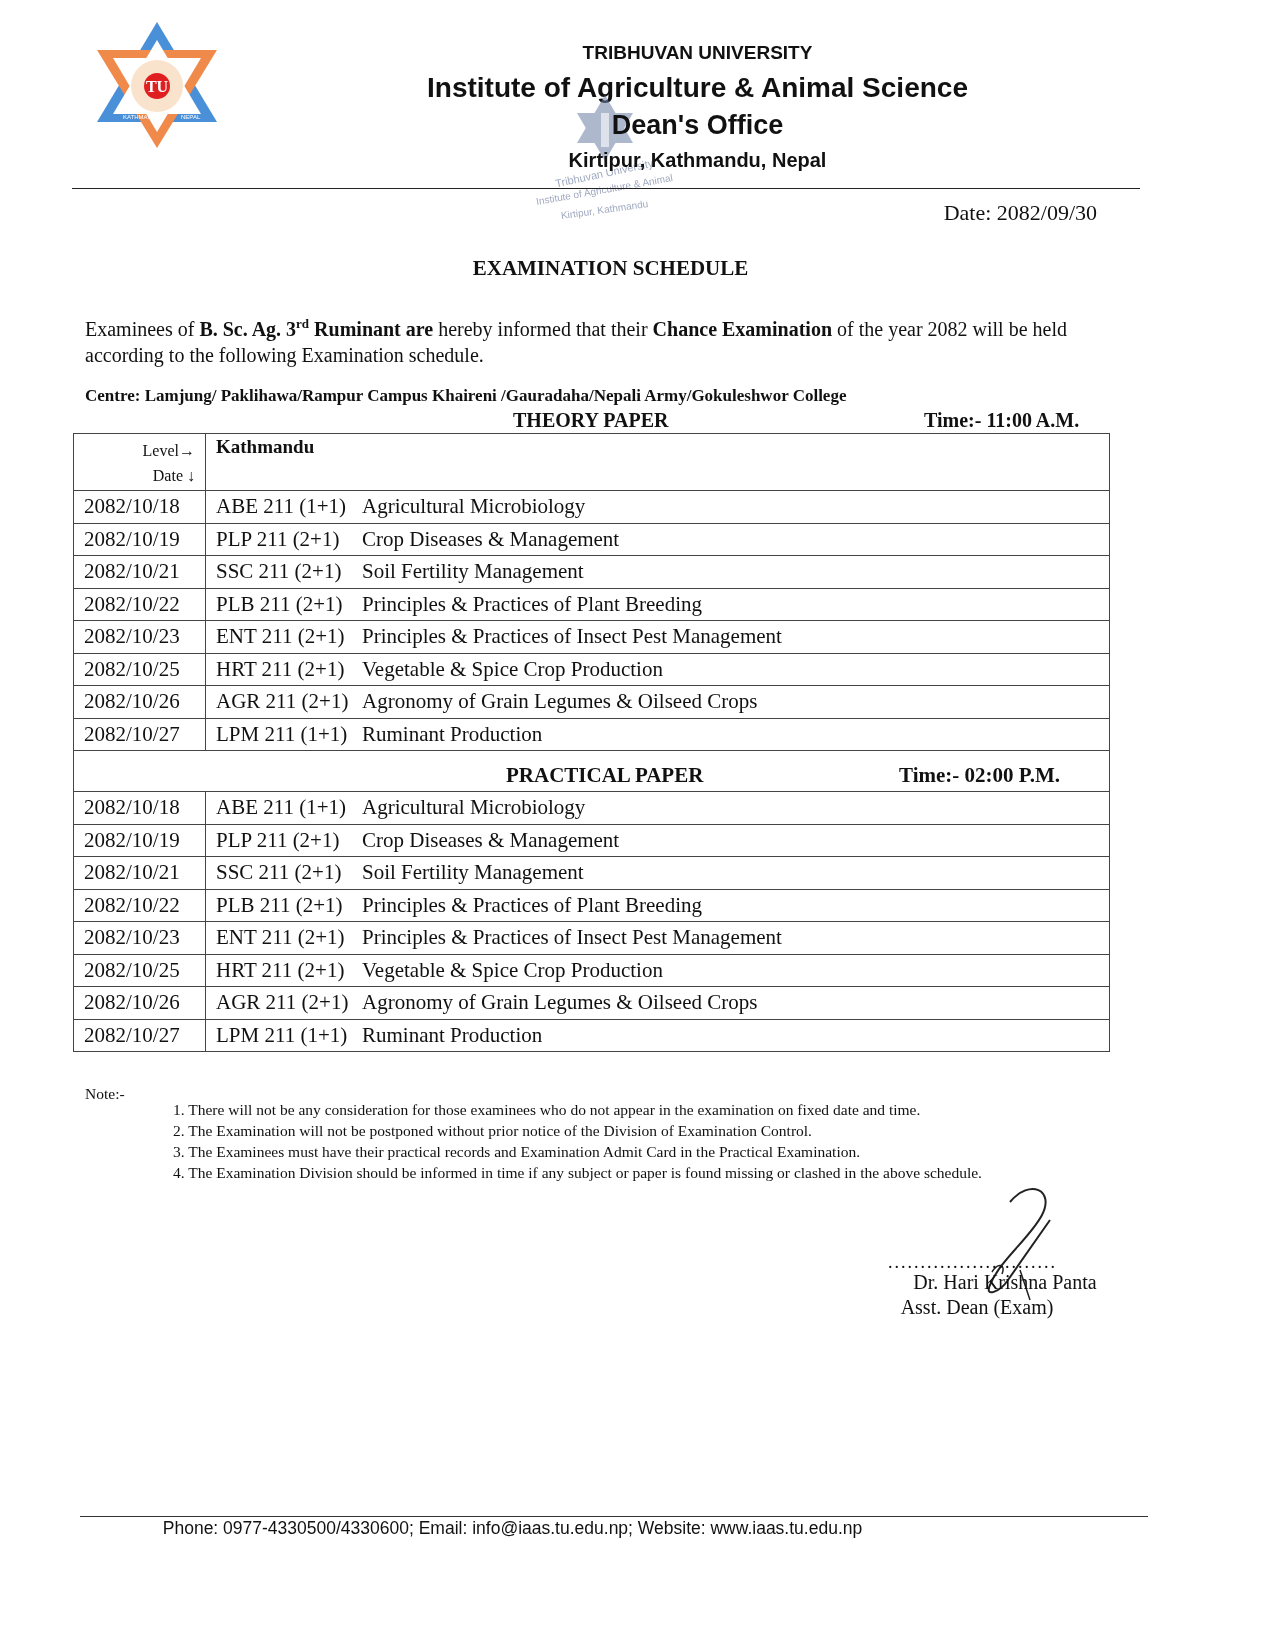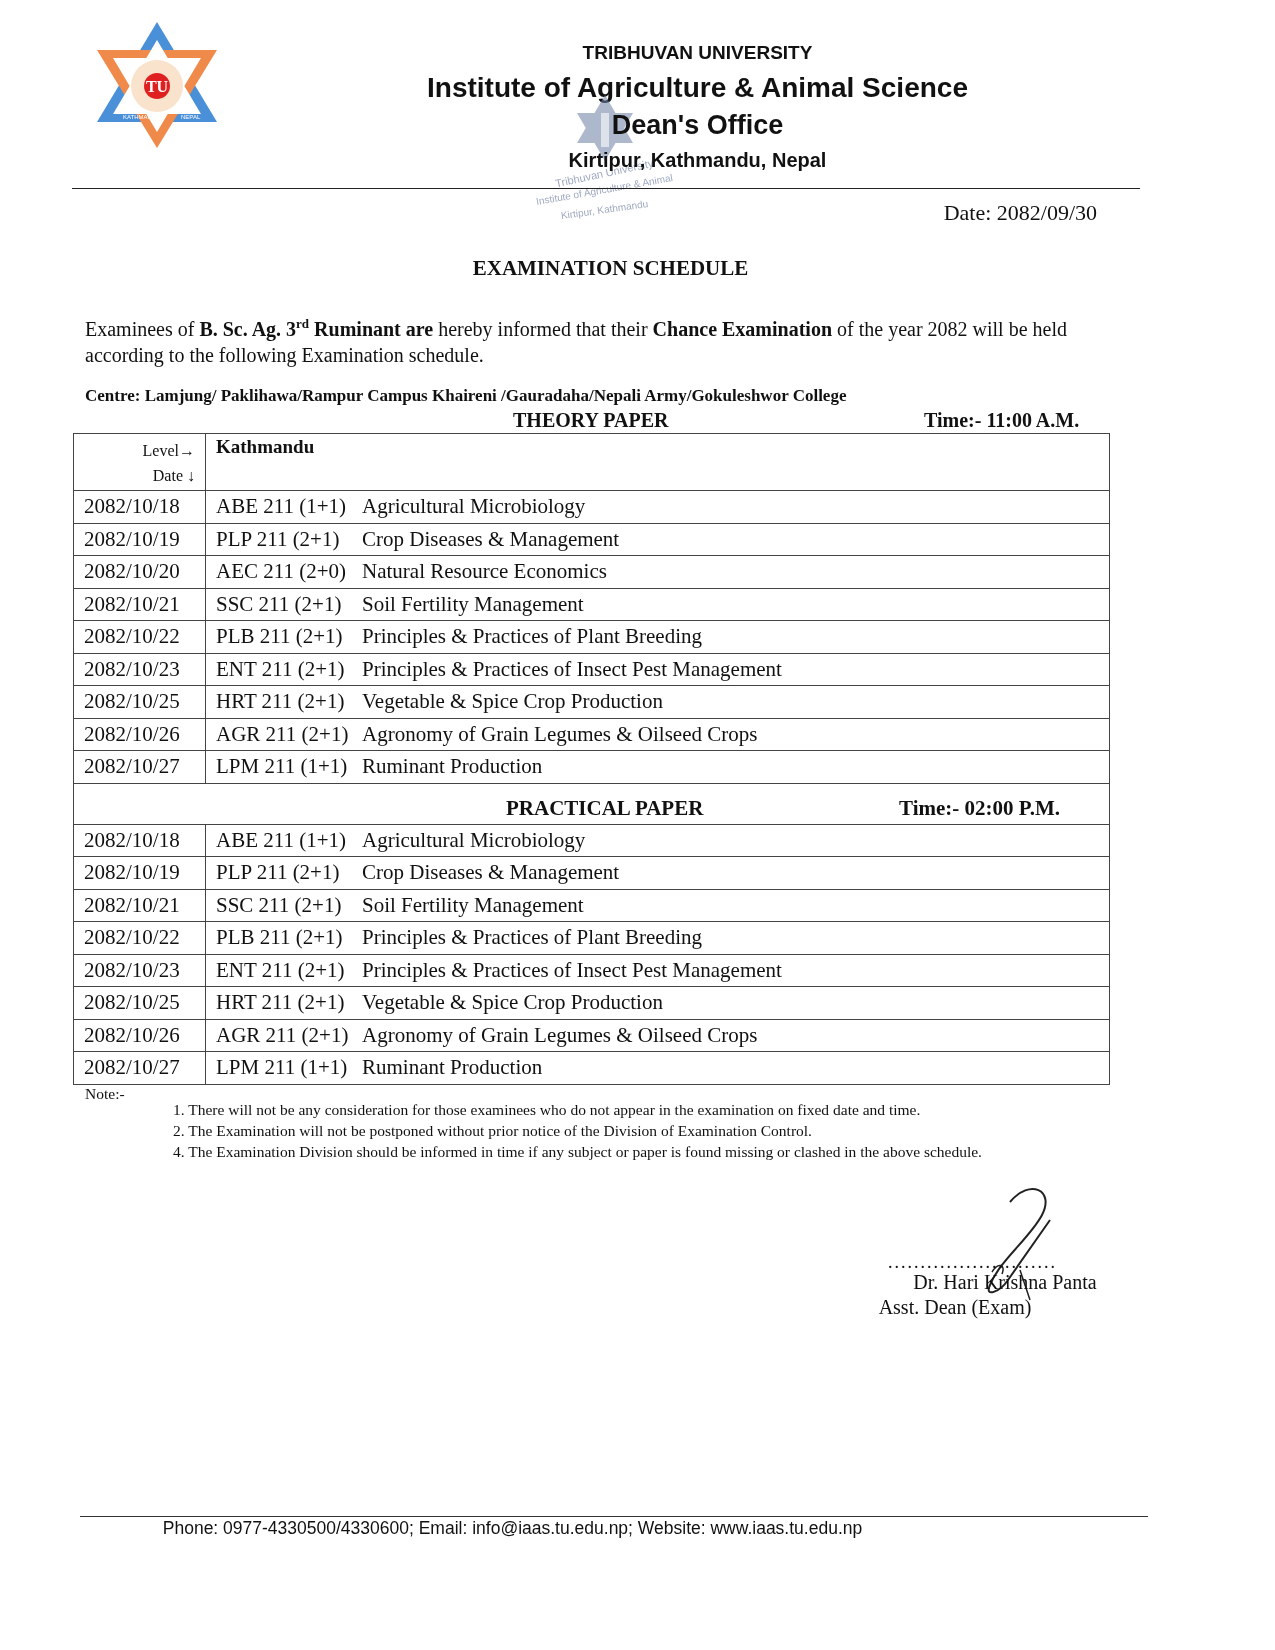--- a/index.html
+++ b/index.html
@@ -23,21 +23,21 @@
   table.sched td.d { width:111px; white-space:nowrap; }
   table.sched td.hdrc { height:52px; vertical-align:top; padding-top:4px; font-size:16px; line-height:25px;text-align:right; }
   table.sched td.subjh { vertical-align:top; padding-top:2px; font-weight:bold; font-size:19px; }
   .code { display:inline-block; min-width:146px; }
   .notes { left:85px; top:1083px; font-size:15.5px; line-height:21px; }
   .notes .lbl { position:absolute; left:0; top:0; }
   .notes ol { margin:16px; padding:0; list-style:none; position:absolute; left:72px; top:0; width:980px; }
   .sig { left:880px; top:1180px; width:250px; height:150px; }
   .sigdots { left:888px; top:1252px; font-size:18px; letter-spacing:2px; }
   .signame { left:880px; top:1271px; width:250px; text-align:center; font-size:20px; }
-  .sigtitle { left:830px; top:1296px; width:250px; text-align:center; font-size:20px; }
+  .sigtitle { left:852px; top:1296px; width:250px; text-align:center; font-size:20px; }
   .footrule { left:80px; width:1068px; top:1516px; border-top:1.5px solid #333; }
   .footer { left:0; width:1025px; text-align:center; top:1518px; font-family:"Liberation Sans", sans-serif; font-size:17.5px; }
 </style>
 </head>
 <body>
 
 <svg class="abs logo" viewBox="0 0 125 130">
   <polygon points="62,2 122,102 2,102" fill="#4a90d9"></polygon>
   <polygon points="62,128 2,30 122,30" fill="#f08a4b"></polygon>
   <polygon points="62,20 106,94 18,94" fill="#ffffff"></polygon>
@@ -86,24 +86,20 @@
         </td>
     <td class="subjh">Kathmandu</td>
   </tr>
   <tr>
         <td class="d">2082/10/18</td>
         <td><span class="code">ABE 211 (1+1)</span><span>Agricultural Microbiology</span></td>
       </tr>
   <tr>
         <td class="d">2082/10/19</td>
         <td><span class="code">PLP 211 (2+1)</span><span>Crop Diseases &amp; Management</span></td>
-      </tr>
-  <tr>
-        <td class="d">2082/10/20</td>
-        <td><span class="code">AEC 211 (2+0)</span><span>Natural Resource Economics</span></td>
       </tr>
   <tr>
         <td class="d">2082/10/21</td>
         <td><span class="code">SSC 211 (2+1)</span><span>Soil Fertility Management</span></td>
       </tr>
   <tr>
         <td class="d">2082/10/22</td>
         <td><span class="code">PLB 211 (2+1)</span><span>Principles &amp; Practices of Plant Breeding</span></td>
       </tr>
   <tr>
@@ -161,20 +157,21 @@
         <td><span class="code">LPM 211 (1+1)</span><span>Ruminant Production</span></td>
       </tr>
 </tbody>
   </table>
 
 <div class="abs notes">
   <span class="lbl">Note:-</span>
   <ol>
     <li>1. There will not be any consideration for those examinees who do not appear in the examination on fixed date and time.</li>
     <li>2. The Examination will not be postponed without prior notice of the Division of Examination Control.</li>
+    <li>3. The Examinees must have their practical records and Examination Admit Card in the Practical Examination.</li>
     <li>4. The Examination Division should be informed in time if any subject or paper is found missing or clashed in the above schedule.</li>
   </ol>
 </div>
 
 <svg class="abs sig" viewBox="0 0 250 150">
   <path d="M130 22 C150 -2 175 10 162 35 C150 58 120 80 110 105 C104 118 120 112 128 100 L170 40" stroke="#222" stroke-width="2" fill="none"></path>
   <path d="M112 92 C118 82 126 84 122 94" stroke="#222" stroke-width="1.5" fill="none"></path>
   <path d="M140 90 L150 120" stroke="#222" stroke-width="1.5" fill="none"></path>
 </svg>
 <div class="abs sigdots">..........................</div>

